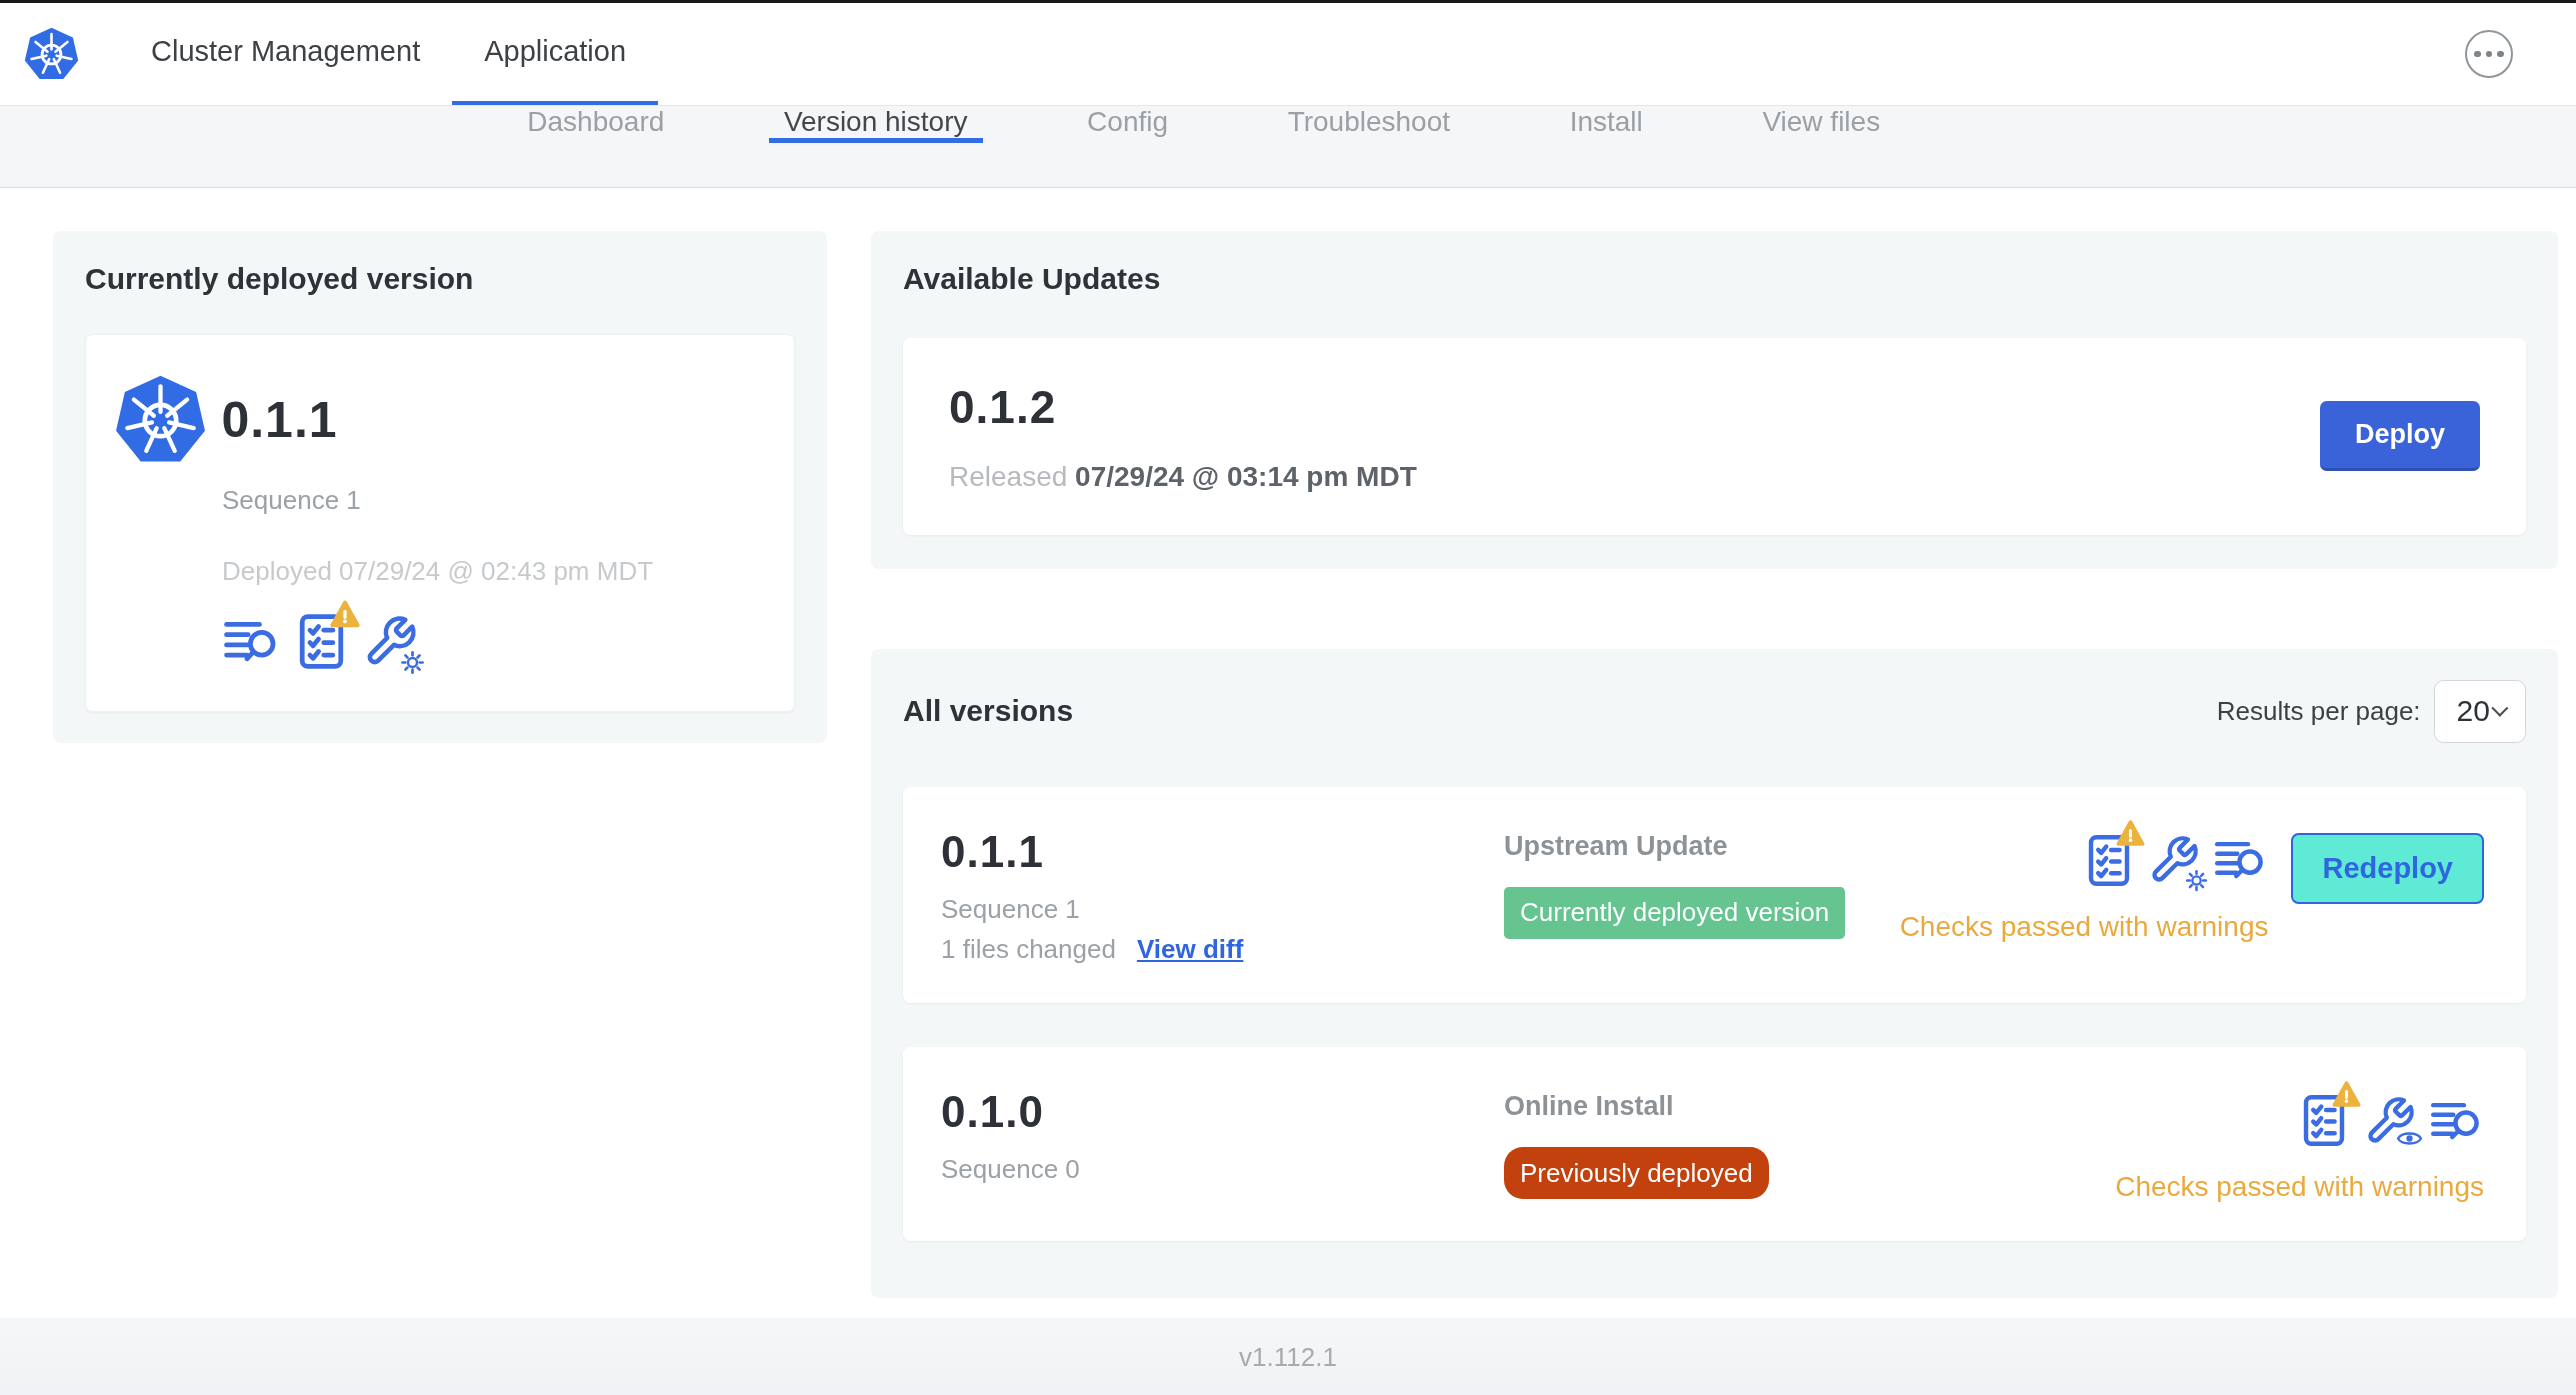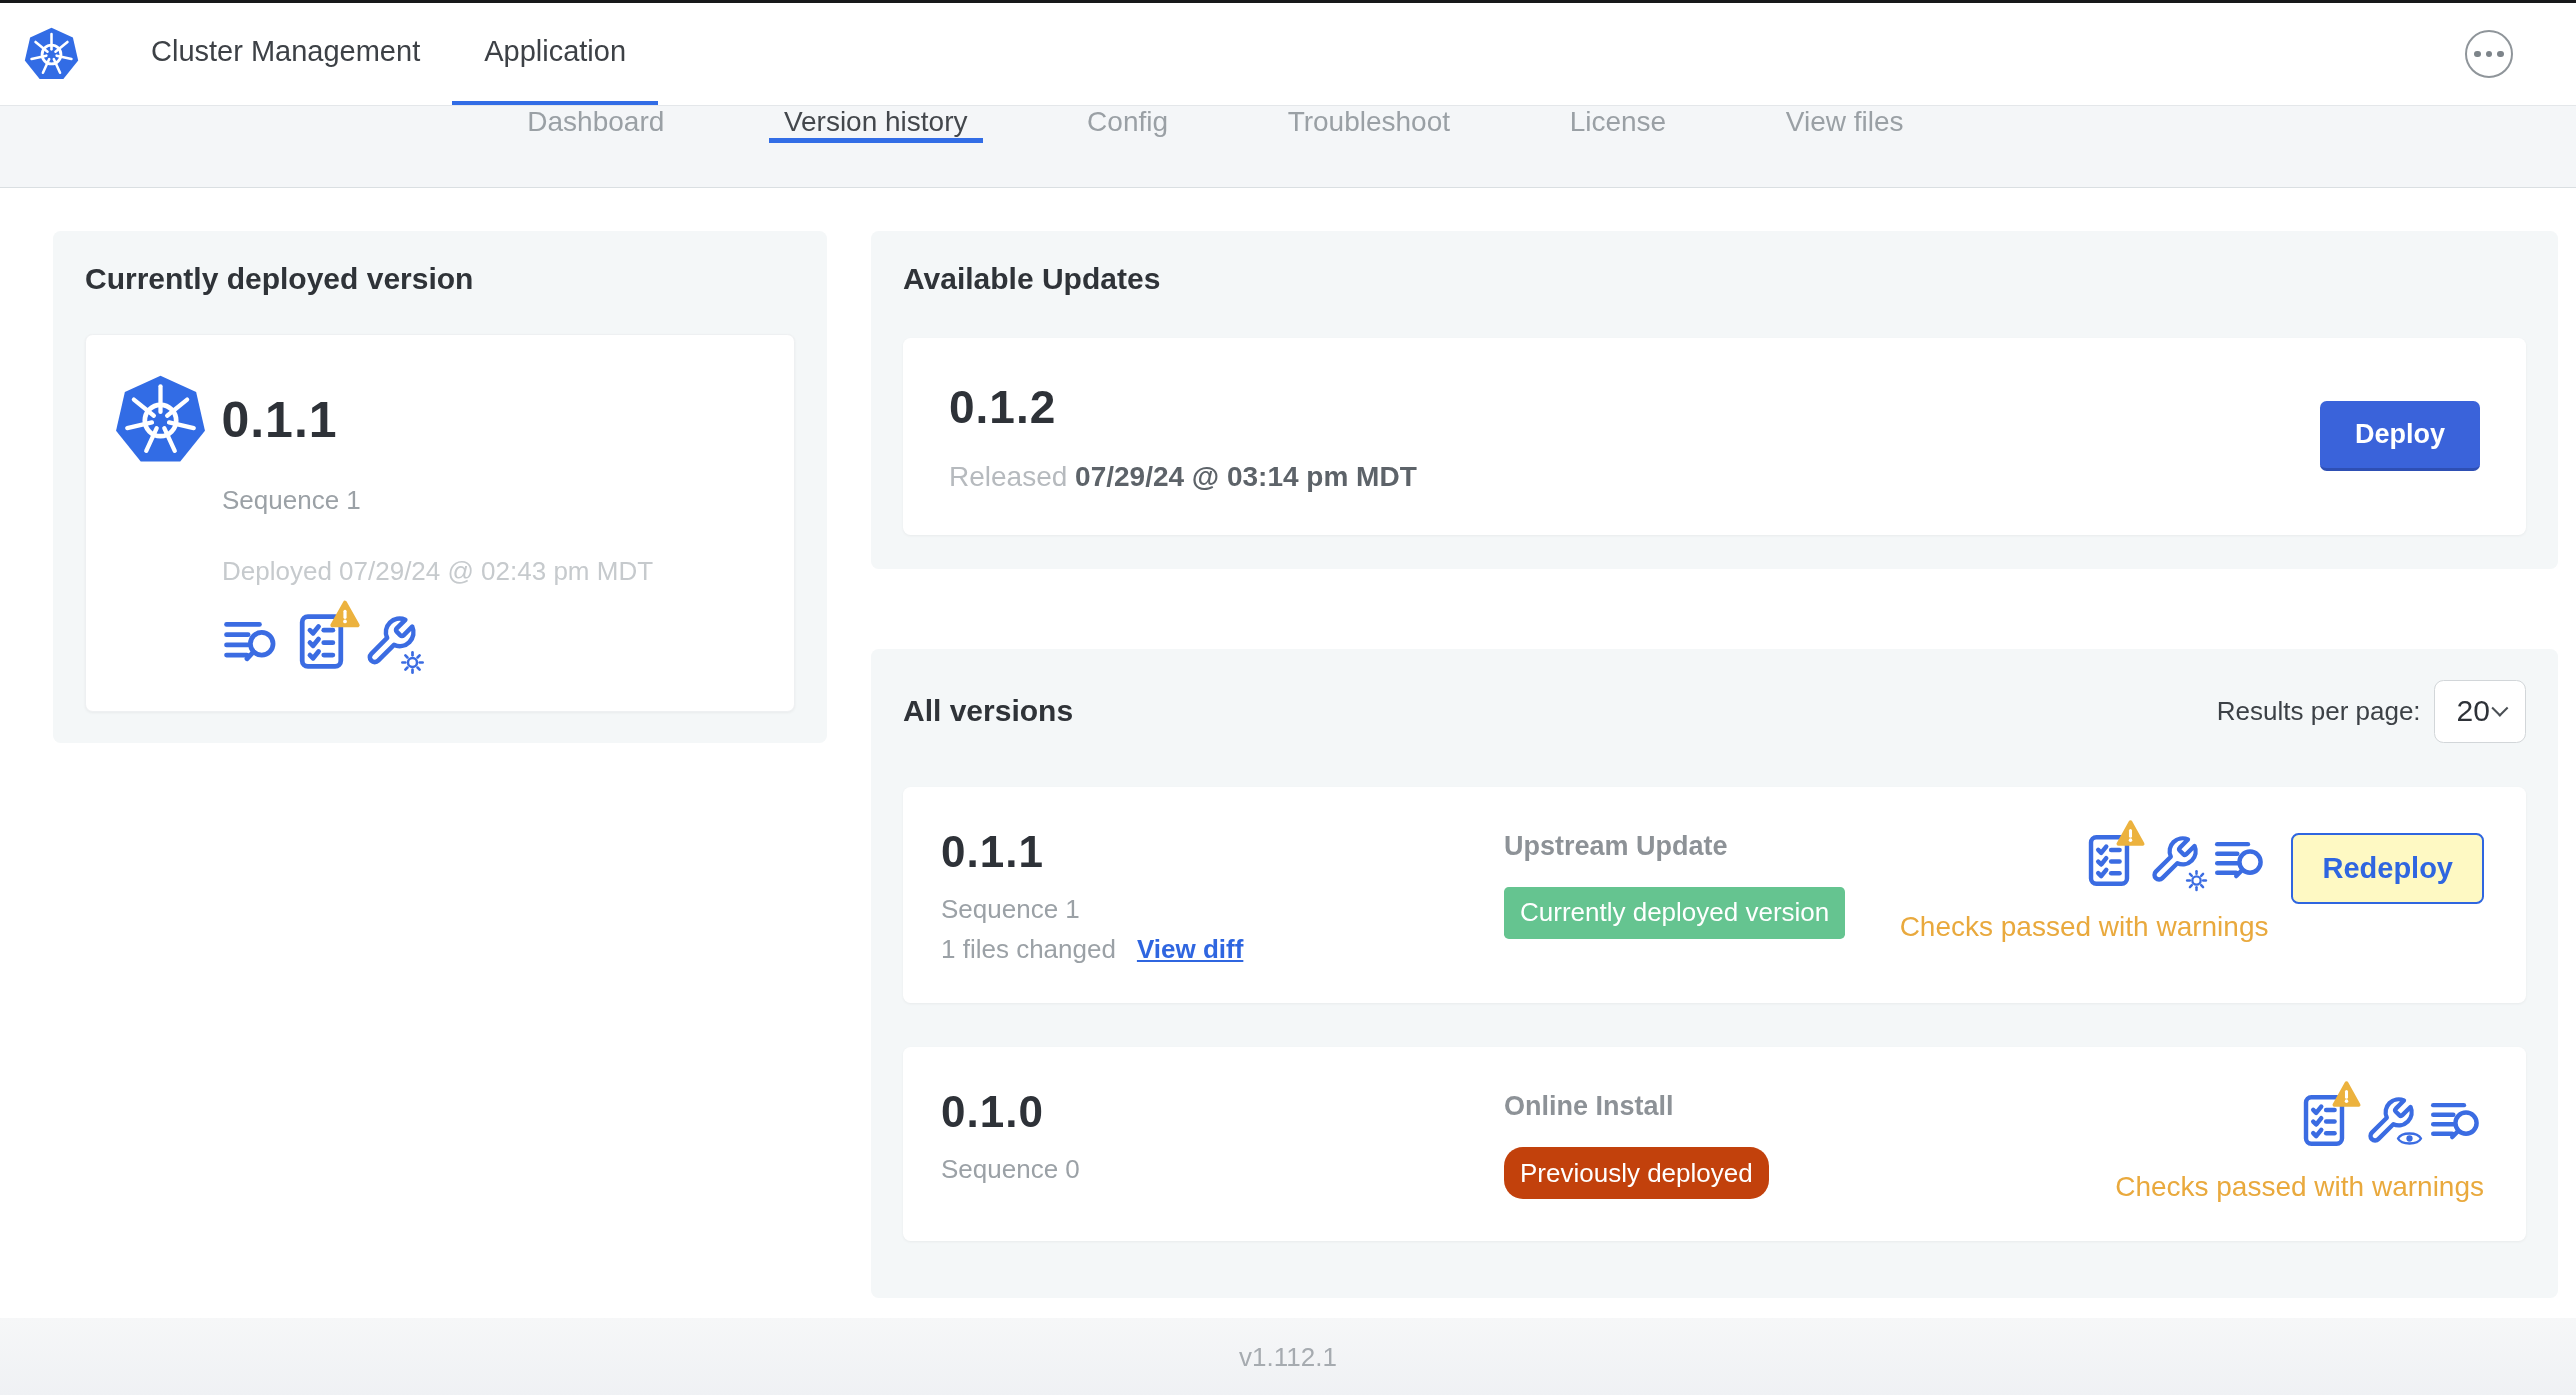--- a/index.html
+++ b/index.html
@@ -83,21 +83,21 @@
   .view-diff { margin-left:21px; color:#2f66e0; font-weight:700; text-decoration:underline; cursor:pointer; }
   .row-mid { flex:1; padding-top:3.8px; }
   .source-text { font-size:27px; font-weight:700; color:#8d9297; }
   .badge { display:inline-block; margin-top:25px; padding:10.5px 16px; border-radius:4.8px;
            font-size:26px; color:#fff; }
   .badge--green { background:#65c490; }
   .badge--gray { background:#c2410c;border-radius:19px; }
   .row-right { margin-left:auto; display:flex; gap:23px; padding-top:5.7px; }
   .icons-and-status { display:flex; flex-direction:column; align-items:flex-end; }
   .status-text { margin-top:23px; font-size:28px; color:#e9a93d; white-space:nowrap; }
-  .btn-outline { height:71px; align-self:flex-start; background:#fef9c3; color:#2f66e0;
+  .btn-outline { height:71px; align-self:flex-start; background:#5eead4; color:#2f66e0;
                  font-size:29px; font-weight:700; padding:0 29px;
                  border:2.4px solid #2f66e0; border-radius:7.6px; cursor:pointer;
                  font-family:"Liberation Sans", sans-serif; }
 
   
   .ic { position:relative; display:inline-flex; }
   .ic svg.base { display:block; }
   .warn-overlay { position:absolute; top:-13.4px; right:-11.5px; }
   .mini-overlay { position:absolute; right:-8.6px; bottom:-6.7px; }
 
@@ -187,21 +187,21 @@
         <i></i>
       </div>
   </div>
 </div>
 
 <div class="subnav">
   <div class="subnav-tab">Dashboard</div>
   <div class="subnav-tab active">Version history</div>
   <div class="subnav-tab">Config</div>
   <div class="subnav-tab">Troubleshoot</div>
-  <div class="subnav-tab">License</div>
+  <div class="subnav-tab">Install</div>
   <div class="subnav-tab">View files</div>
 </div>
 
 <div class="main">
 
   <div class="left-col">
     <div class="gray-card">
       <div class="card-title">Currently deployed version</div>
       <div class="deployed-card">
         <div class="deployed-top">

